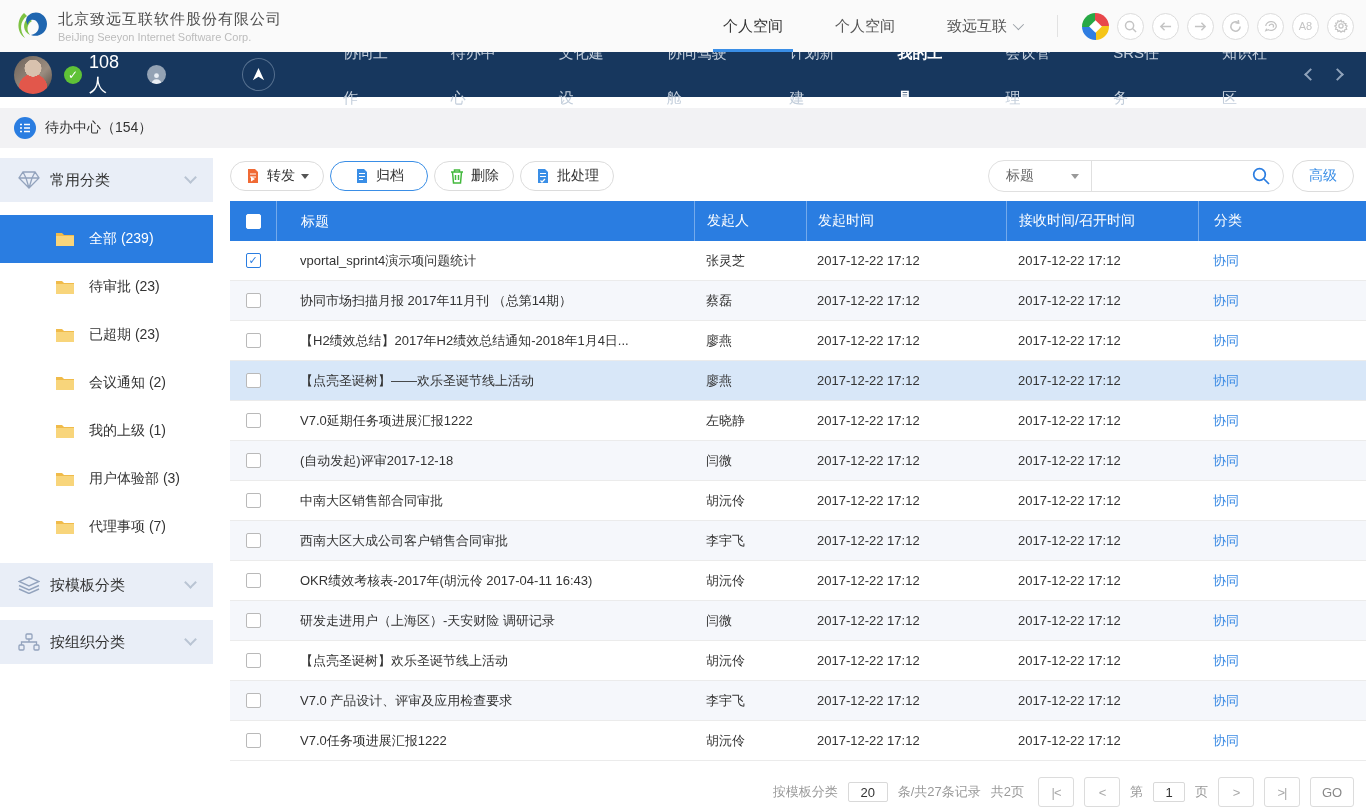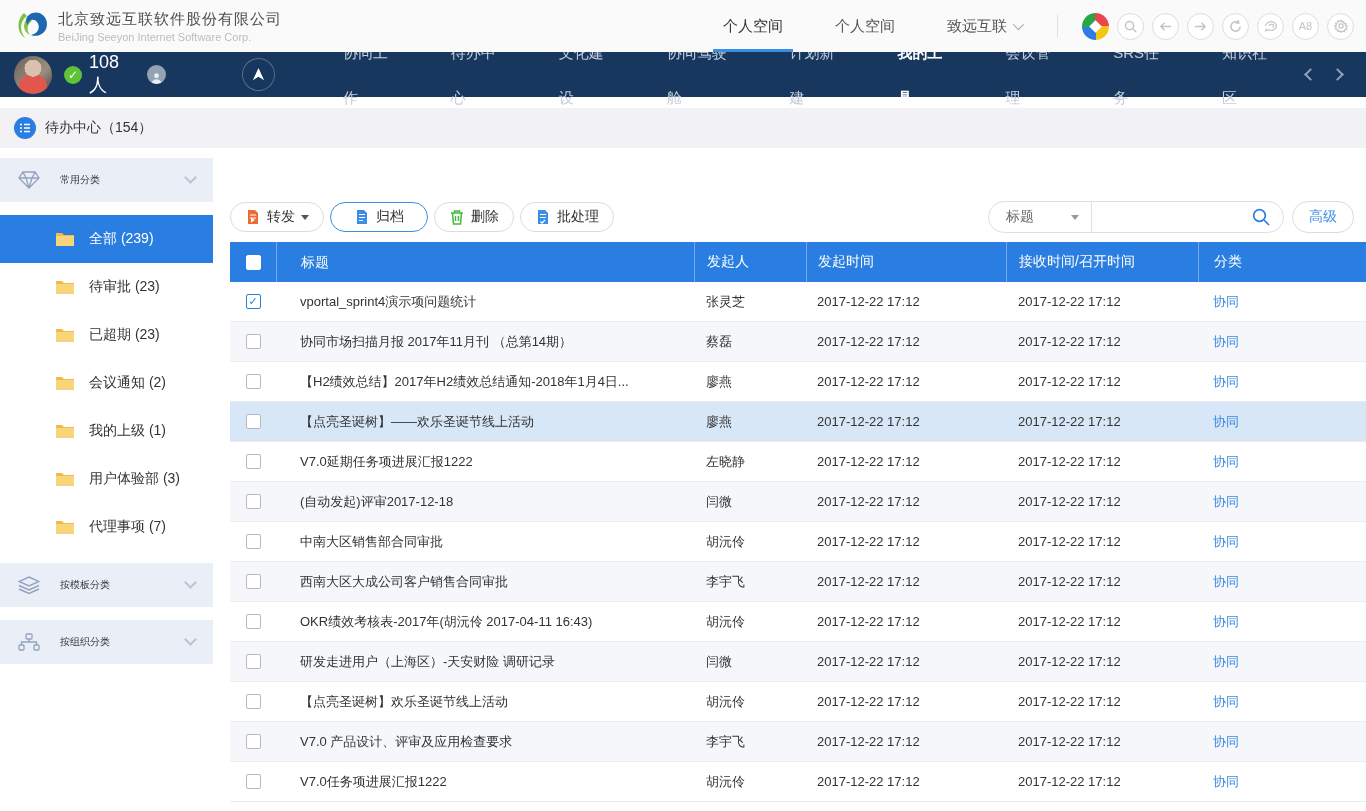--- a/index.html
+++ b/index.html
@@ -42,31 +42,31 @@
   .nav-chev.left  { transform:rotate(135deg); }
   .nav-chev.right { transform:rotate(-45deg); }
 
   
   .page-header { margin-top:11px; height:40px; background:#f2f2f4; display:flex; align-items:center; gap:9px; padding-left:14px; font-size:14px; color:#333; flex:none; }
   .ph-icon { width:22px; height:22px; border-radius:50%; background:#2a7de1; display:flex; align-items:center; justify-content:center; }
 
   
   .content { flex:1; display:flex; min-height:0; }
   .sidebar { width:213px; flex:none; padding-top:10px; }
-  .side-header { height:44px; background:#e9eef7; display:flex; align-items:center; gap:20px; padding:0 18px; font-size:10px; color:#333; position:relative; margin-bottom:13px; cursor:pointer; }
+  .side-header { height:44px; background:#e9eef7; display:flex; align-items:center; gap:10px; padding:0 18px; font-size:15px; color:#333; position:relative; margin-bottom:13px; cursor:pointer; }
   .side-header .s-chev { position:absolute; right:18px; width:9px; height:9px; border-right:2px solid #b9c4d3; border-bottom:2px solid #b9c4d3; transform:rotate(45deg); top:15px; }
   .folder-list { list-style:none; margin:8px 0 12px; }
   .folder-item { height:48px; display:flex; align-items:center; gap:14px; padding-left:55px; font-size:14px; color:#333; cursor:pointer; }
   .folder-item.active { background:#2a7de1; color:#fff; }
   .folder-ic { flex:none; }
 
   .main { flex:1; padding:12px 0 0 17px; display:flex; flex-direction:column; min-width:0; }
 
   
-  .toolbar { display:flex; align-items:center; margin-bottom:9px; padding-right:12px;margin-top:41px; }
+  .toolbar { display:flex; align-items:center; margin-bottom:9px; padding-right:12px; }
   .tb-btn { height:30px; border:1px solid #dcdcdc; border-radius:16px; background:#fff; display:inline-flex; align-items:center; gap:6px; padding:0 14px; font-size:14px; color:#333; margin-right:6px; cursor:pointer; }
   .tb-btn.focused { border-color:#3a8ee6; padding:0 23px; }
   .caret-down { width:0; height:0; border-left:4px solid transparent; border-right:4px solid transparent; border-top:5px solid #555; display:inline-block; }
   .search-wrap { margin-left:auto; display:flex; align-items:center; gap:8px; }
   .search-pill { width:296px; height:32px; border:1px solid #e0e0e0; border-radius:17px; background:#fff; display:flex; align-items:center; overflow:hidden; }
   .search-field { width:102px; flex:none; display:flex; align-items:center; justify-content:space-between; padding:0 12px 0 17px; font-size:14px; color:#666; cursor:pointer; }
   .search-field .caret-down { border-top-color:#999; }
   .search-sep { width:1px; align-self:stretch; background:#e0e0e0; }
   .search-input { flex:1; border:none; outline:none; font-size:14px; padding:0 8px; min-width:0; background:transparent; }
   .search-mag { margin-right:13px; display:flex; cursor:pointer; }

